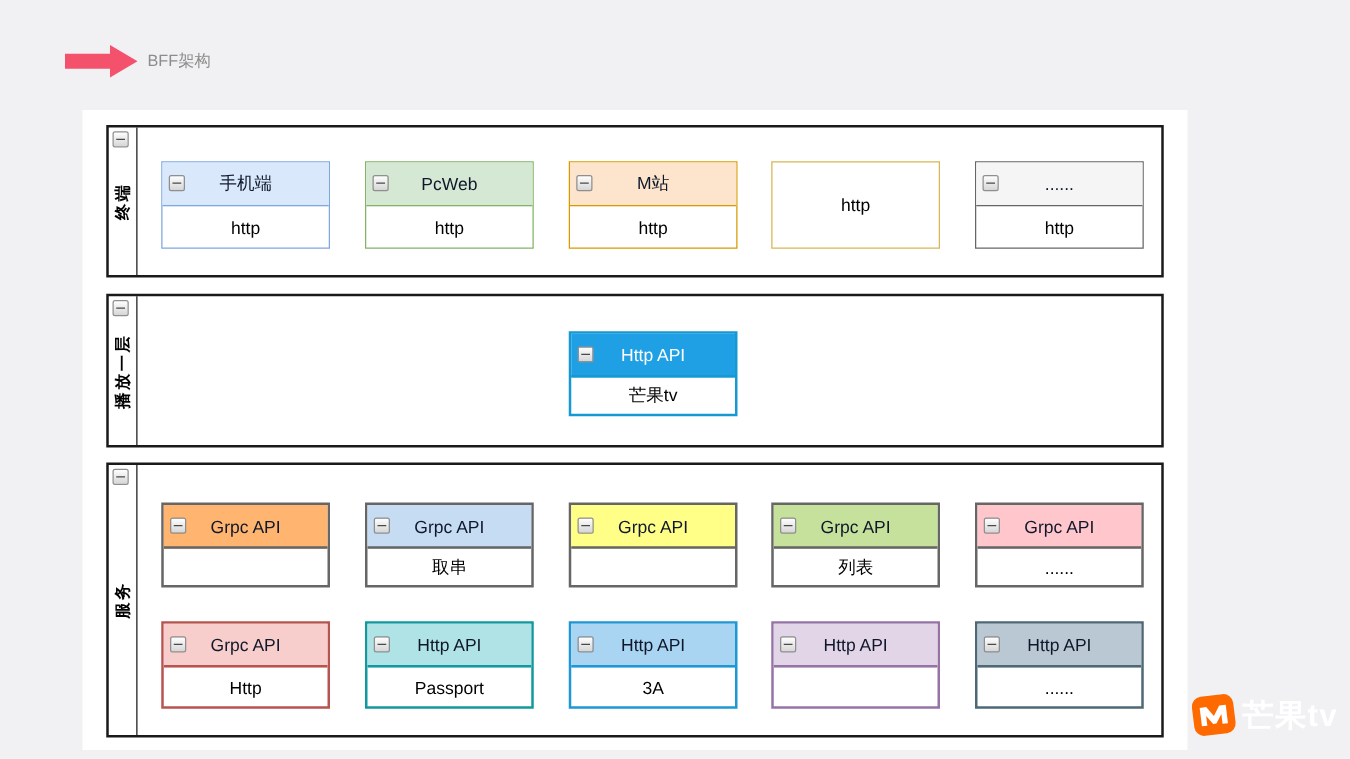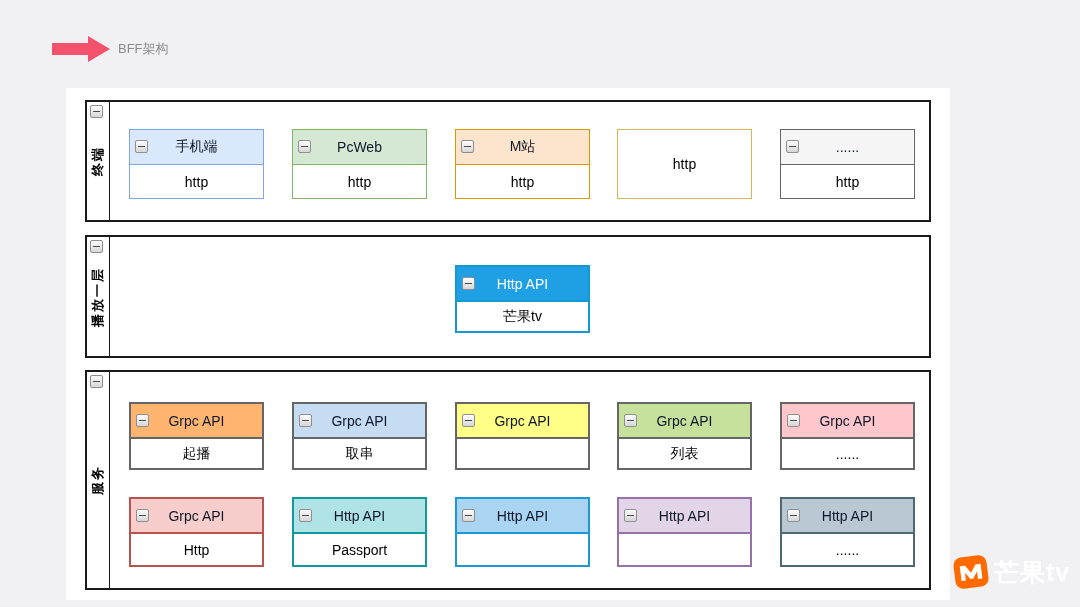--- a/index.html
+++ b/index.html
@@ -130,21 +130,20 @@
     <div class="lane-label-col">
       <span class="collapse-btn lane-collapse"></span>
       <span class="lane-label">服务</span>
     </div>
 
     <div class="box bw2 c1 r-s1" style="border-color: rgb(102, 102, 102);">
       <div class="box-header" style="background: rgb(255, 181, 112); border-bottom-color: rgb(102, 102, 102);">
         <span class="collapse-btn"></span>
         <span class="box-title">Grpc API</span>
       </div>
-      <div class="box-body">起播</div>
     </div>
 
     <div class="box bw2 c2 r-s1" style="border-color: rgb(102, 102, 102);">
       <div class="box-header" style="background: rgb(197, 220, 242); border-bottom-color: rgb(102, 102, 102);">
         <span class="collapse-btn"></span>
         <span class="box-title">Grpc API</span>
       </div>
       <div class="box-body">取串</div>
     </div>
 
@@ -185,20 +184,21 @@
         <span class="box-title">Http API</span>
       </div>
       <div class="box-body">Passport</div>
     </div>
 
     <div class="box bw2 c3 r-s2" style="border-color: rgb(30, 151, 213);">
       <div class="box-header" style="background: rgb(169, 212, 242); border-bottom-color: rgb(30, 151, 213);">
         <span class="collapse-btn"></span>
         <span class="box-title">Http API</span>
       </div>
+      <div class="box-body">3A</div>
     </div>
 
     <div class="box bw2 c4 r-s2" style="border-color: rgb(150, 115, 166);">
       <div class="box-header" style="background: rgb(225, 213, 231); border-bottom-color: rgb(150, 115, 166);">
         <span class="collapse-btn"></span>
         <span class="box-title">Http API</span>
       </div>
     </div>
 
     <div class="box bw2 c5 r-s2" style="border-color: rgb(78, 104, 117);">

